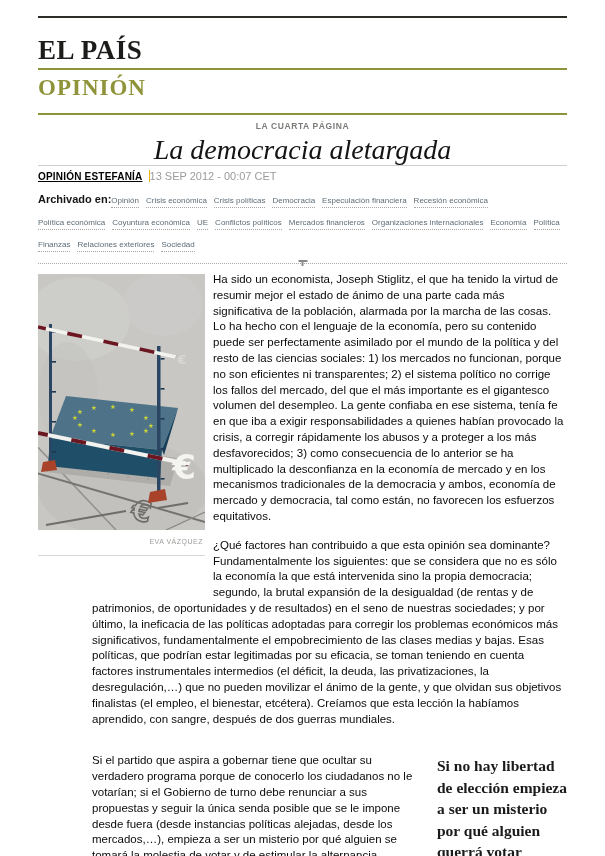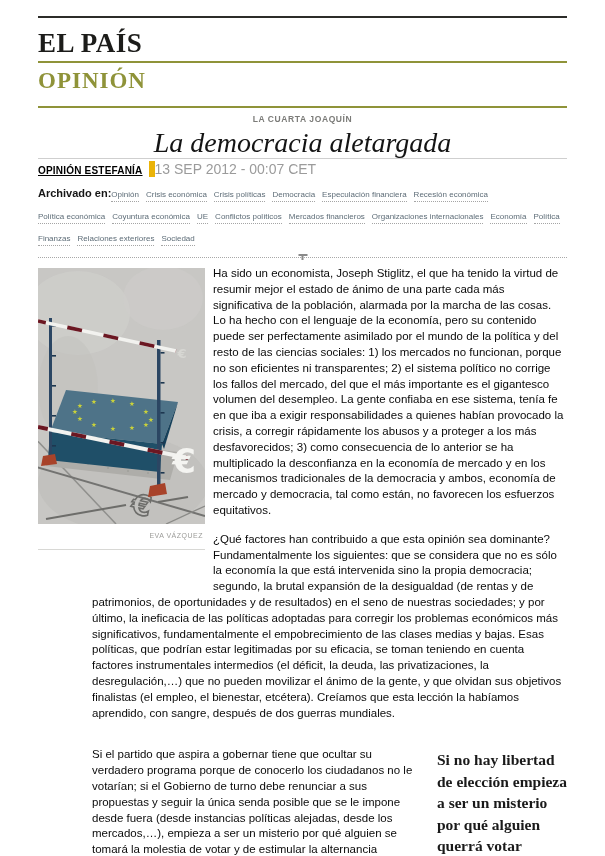--- a/index.html
+++ b/index.html
@@ -1,34 +1,34 @@
 <!DOCTYPE html>
 <html lang="es"><head>
 <meta charset="utf-8">
 <style>
   html,body{margin:0;padding:0;background:#ffffff;}
   body{width:605px;height:856px;overflow:hidden;font-family:"Liberation Sans",sans-serif;-webkit-font-smoothing:antialiased;}
   .page{width:605px;height:856px;box-sizing:border-box;padding:0 38px;position:relative;background:#fff;}
 
   
   .topline{border-top:2px solid #2c2c29;margin-top:16px;}
-  .logo{font-family:"Liberation Serif",serif;font-weight:bold;font-size:27px;line-height:30px;color:#1c1c1a;margin:10px 0 3px;letter-spacing:.5px;}
+  .logo{font-family:"Liberation Serif",serif;font-weight:bold;font-size:27px;line-height:30px;color:#1c1c1a;margin:17px 0 3px;letter-spacing:.5px;}
   .oliveline{border-top:2px solid #8f9339;}
   .section-title{font-family:"Liberation Serif",serif;font-weight:bold;font-size:23px;line-height:27px;color:#8f9339;margin:4px 0 0;letter-spacing:1px;}
   .oliveline.second{margin-top:12px;}
 
   
   .kicker{text-align:center;font-size:8.5px;line-height:10px;font-weight:bold;color:#7b7b78;letter-spacing:.6px;margin:6px 0 3px;}
   .headline{text-align:center;font-family:"Liberation Serif",serif;font-style:italic;font-weight:normal;font-size:28px;line-height:31px;color:#141414;margin:0;}
   .standfirst{text-align:center;font-size:13px;line-height:17px;color:#2d2d2d;margin:4px 10px 7px;}
 
   
   .byline-row{border-top:1px solid #cfcfcf;padding:4px 0 3px;font-size:10px;line-height:13px;}
   .author{font-weight:bold;color:#000;text-decoration:underline;letter-spacing:.2px;cursor:pointer;}
-  .pub-date{color:#9b9b9b;font-size:14px;border-left:6px solid #eab308;margin-left:6px;padding-left:0;}
+  .pub-date{color:#9b9b9b;font-size:11px;border-left:1px solid #eab308;margin-left:6px;padding-left:0;}
 
   
   .tags-row{position:relative;border-bottom:1px dotted #a8a8a8;padding:3px 0 8px;}
   .tags-label{font-weight:bold;font-size:11px;color:#161616;line-height:15px;}
   .tag{display:inline-block;font-size:8px;color:#5d6c77;margin:0 7px 3px 0;line-height:11px;border-bottom:1px dotted #a5a5a5;padding-bottom:1px;text-decoration:none;cursor:pointer;}
   .tags-toggle{position:absolute;left:50%;bottom:-3px;transform:translateX(-50%);cursor:pointer;}
   .tags-toggle .t-h{display:block;width:9px;border-top:2px solid #8a8a8a;}
   .tags-toggle .t-v{display:block;width:2px;height:4px;background:#8a8a8a;margin:0 auto;}
 
   
@@ -46,21 +46,21 @@
 <div class="page">
 
   <header>
     <div class="topline"></div>
     <div class="logo">EL PAÍS</div>
     <div class="oliveline"></div>
     <div class="section-title">OPINIÓN</div>
     <div class="oliveline second"></div>
   </header>
 
-  <div class="kicker">LA CUARTA JOAQUÍN</div>
+  <div class="kicker">LA CUARTA PÁGINA</div>
   <h1 class="headline">La democracia aletargada</h1>
 
   <div class="byline-row">
     <a class="author">OPINIÓN ESTEFANÍA</a><span class="pub-date">13 SEP 2012 - 00:07 CET</span>
   </div>
 
   <div class="tags-row">
     <span class="tags-label">Archivado en:</span><span><a class="tag">Opinión</a><a class="tag">Crisis económica</a><a class="tag">Crisis políticas</a><a class="tag">Democracia</a><a class="tag">Especulación financiera</a><a class="tag">Recesión económica</a><a class="tag">Política económica</a><a class="tag">Coyuntura económica</a><a class="tag">UE</a><a class="tag">Conflictos políticos</a><a class="tag">Mercados financieros</a><a class="tag">Organizaciones internacionales</a><a class="tag">Economía</a><a class="tag">Política</a><a class="tag">Finanzas</a><a class="tag">Relaciones exteriores</a><a class="tag">Sociedad</a></span>
     <div class="tags-toggle">
         <i class="t-h"></i>

